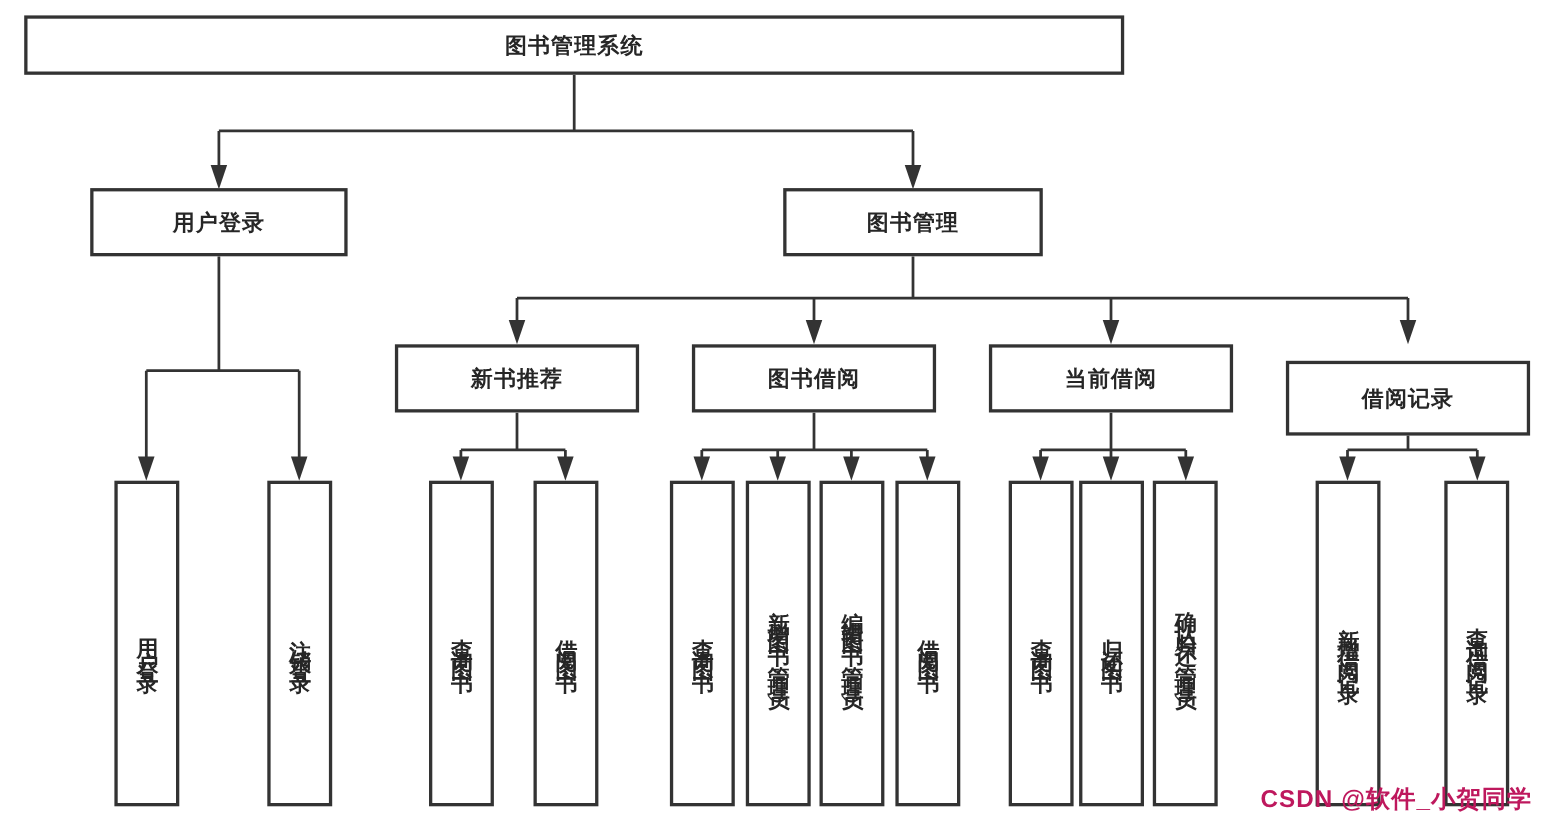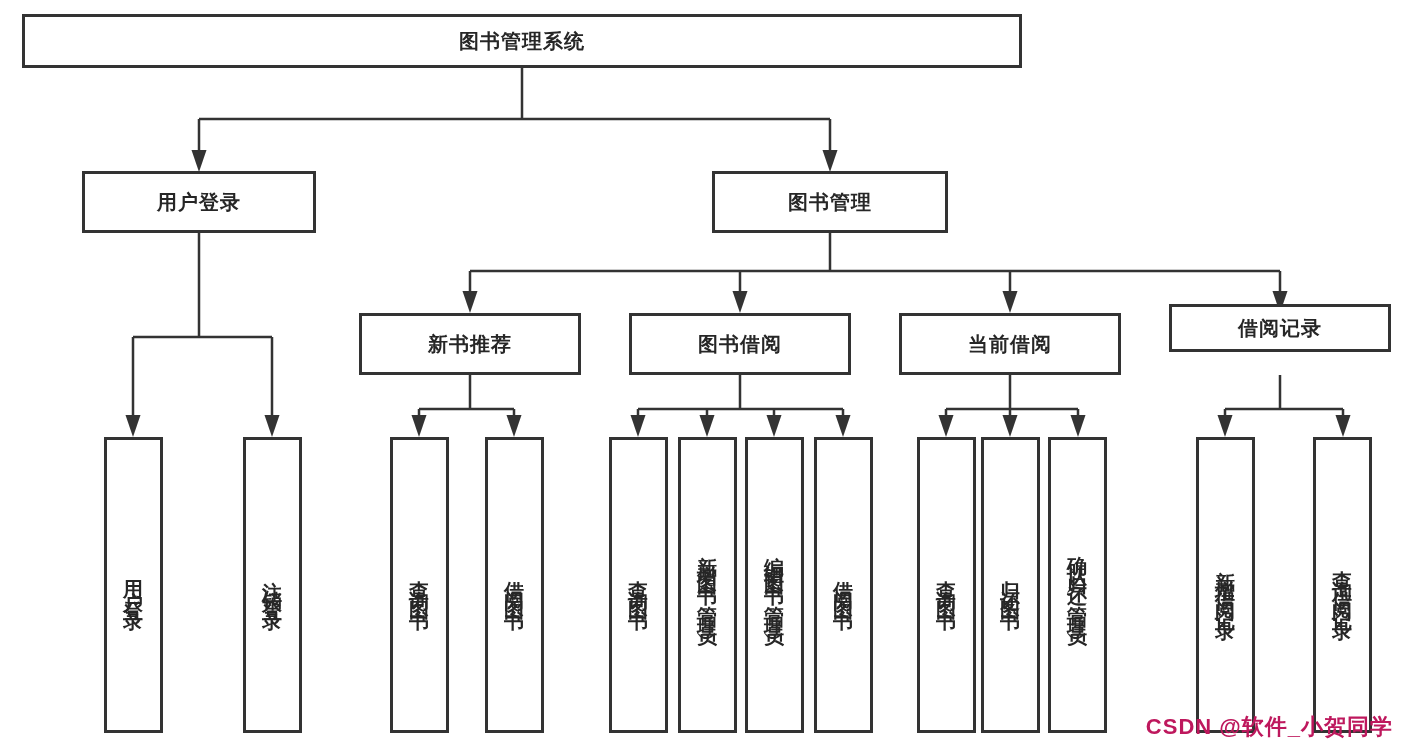--- a/index.html
+++ b/index.html
@@ -83,21 +83,21 @@
   </svg>
 
   <div class="box" style="left:22px;top:14px;width:1000px;height:54px">图书管理系统</div>
 
   <div class="box" style="left:82px;top:171px;width:234px;height:62px">用户登录</div>
   <div class="box" style="left:712px;top:171px;width:236px;height:62px">图书管理</div>
 
   <div class="box" style="left:359px;top:313px;width:222px;height:62px">新书推荐</div>
   <div class="box" style="left:899px;top:313px;width:222px;height:62px">当前借阅</div>
   <div class="box" style="left:629px;top:313px;width:222px;height:62px">图书借阅</div>
-  <div class="box" style="left:1169px;top:304px;width:222px;height:48px">借阅记录</div>
+  <div class="box" style="left:1169px;top:328px;width:222px;height:68px">借阅记录</div>
 
   <div class="box v" style="left:104px;top:437px;width:59px;height:296px">用户登录</div>
   <div class="box v" style="left:243px;top:437px;width:59px;height:296px">注销登录</div>
 
   <div class="box v" style="left:390px;top:437px;width:59px;height:296px">查询图书</div>
   <div class="box v" style="left:485px;top:437px;width:59px;height:296px">借阅图书</div>
 
   <div class="box v" style="left:609px;top:437px;width:59px;height:296px">查询图书</div>
   <div class="box v" style="left:678px;top:437px;width:59px;height:296px">新增图书（管理员）</div>
   <div class="box v" style="left:745px;top:437px;width:59px;height:296px">编辑图书（管理员）</div>

